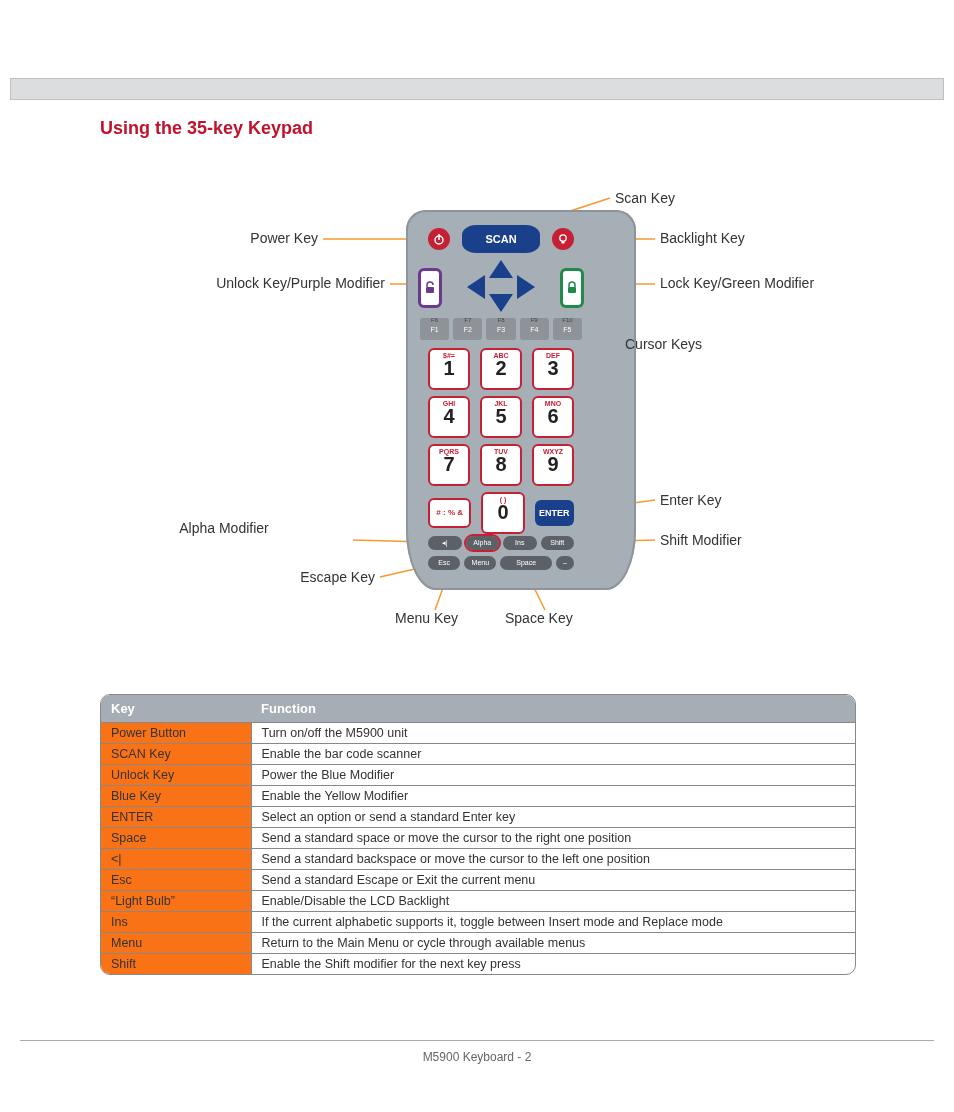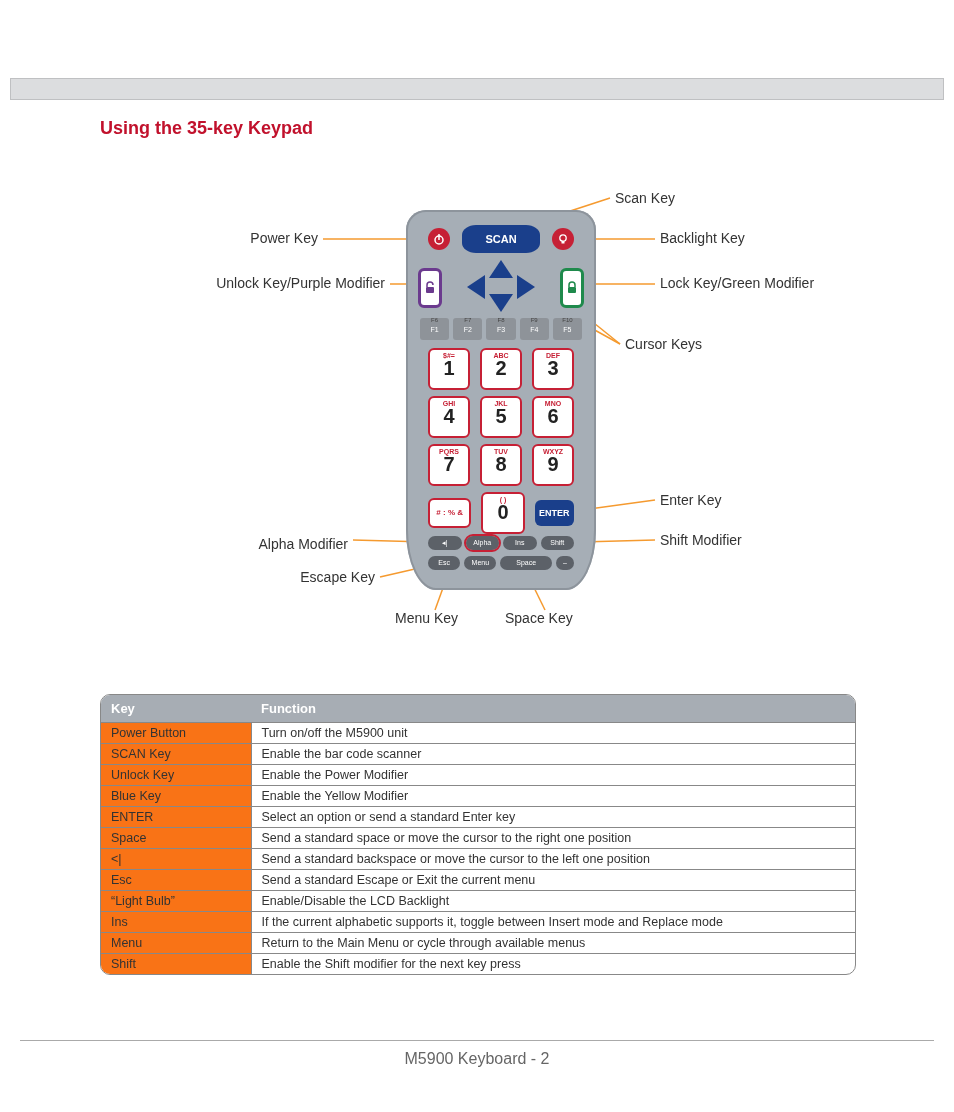--- a/index.html
+++ b/index.html
@@ -1,20 +1,20 @@
 <!DOCTYPE html>
 <html><head>
 <meta charset="utf-8">
 <style>
   html,body{margin:0;padding:0;background:#fff;font-family:Helvetica,Arial,sans-serif;color:#333;}
   .page{width:954px;height:1068px;position:relative;box-sizing:border-box;}
   .topbar{position:absolute;left:10px;right:10px;top:78px;height:20px;background:#dcdddf;border:1px solid #bfc0c2;}
   .heading{position:absolute;left:100px;top:118px;font-size:18px;font-weight:bold;color:#c1112c;}
   .figure{position:absolute;left:100px;top:160px;width:754px;height:480px;}
-  .keypad{position:absolute;left:306px;top:50px;width:190px;height:380px;background:#a6aeb6;border-radius:20px 20px 30px 30px/20px 20px 60px 60px;box-shadow:inset 0 0 0 2px #8d949c;}
+  .keypad{position:absolute;left:306px;top:50px;width:190px;height:380px;background:#a6aeb6;border-radius:20px 20px 30px 30px/20px 20px 60px 60px;box-shadow:inset 0 0 0 2px #8d949c;padding-left:40px;}
   .kp{position:absolute;box-sizing:border-box;}
   .scanbtn{left:56px;top:15px;width:78px;height:28px;background:#1a3f8b;border-radius:14px/10px;color:#fff;font-weight:bold;font-size:11px;text-align:center;line-height:28px;}
   .redcircle{width:22px;height:22px;background:#c62035;border-radius:50%;top:18px;}
   .rc1{left:22px;} .rc2{left:146px;}
   .redcircle svg{display:block;margin:3px auto;}
   .cursorwrap{left:33px;top:50px;width:124px;height:52px;}
   .tri{position:absolute;width:0;height:0;}
   .tri-up{left:50px;top:0;border-left:12px solid transparent;border-right:12px solid transparent;border-bottom:18px solid #1a3f8b;}
   .tri-dn{left:50px;top:34px;border-left:12px solid transparent;border-right:12px solid transparent;border-top:18px solid #1a3f8b;}
   .tri-lf{left:28px;top:15px;border-top:12px solid transparent;border-bottom:12px solid transparent;border-right:18px solid #1a3f8b;}
@@ -47,21 +47,21 @@
   .cl-left{text-align:right;}
   svg.lines{position:absolute;left:0;top:0;pointer-events:none;}
   
   .tblwrap{position:absolute;left:100px;top:694px;width:754px;border:1px solid #888;border-radius:10px;overflow:hidden;}
   table.kft{width:100%;border-collapse:collapse;font-size:13px;}
   table.kft th{background:#a7adb4;color:#fff;text-align:left;padding:6px 10px;font-weight:bold;border-bottom:1px solid #888;}
   table.kft th:first-child{width:130px;}
   table.kft td{padding:3px 10px;border-top:1px solid #888;vertical-align:middle;font-size:12.5px;}
   table.kft td.kcell{background:#f97316;border-right:1px solid #888;}
   .footrule{position:absolute;left:20px;right:20px;top:1040px;border-top:1px solid #aaa;}
-  .footer{position:absolute;left:0;right:0;top:1050px;text-align:center;font-size:16px;color:#666;}
+  .footer{position:absolute;left:0;right:0;top:1050px;text-align:center;font-size:12px;color:#666;}
 </style>
 </head>
 <body>
 
 <div class="page">
   <div class="topbar"></div>
   <div class="heading">Using the 35-key Keypad</div>
 
   <div class="figure">
 
@@ -161,21 +161,21 @@
       <div class="kp lastrow">
         <div class="lastkey">Esc</div>
         <div class="lastkey">Menu</div>
         <div class="lastkey" style="flex:1.6">Space</div>
         <div class="lastkey sq">–</div>
       </div>
     </div>
 
     <div class="callout cl-left" style="left:0;top:70px;width:218px;">Power Key</div>
     <div class="callout cl-left" style="left:0;top:115px;width:285px;">Unlock Key/Purple Modifier</div>
-    <div class="callout cl-left" style="left:0;top:376px;width:248px;">Alpha Modifier</div>
+    <div class="callout cl-left" style="left:0;top:360px;width:248px;text-align:center;">Alpha Modifier</div>
     <div class="callout cl-left" style="left:0;top:409px;width:275px;">Escape Key</div>
     <div class="callout" style="left:295px;top:450px;">Menu Key</div>
     <div class="callout" style="left:405px;top:450px;">Space Key</div>
     <div class="callout" style="left:515px;top:30px;">Scan Key</div>
     <div class="callout" style="left:560px;top:70px;">Backlight Key</div>
     <div class="callout" style="left:560px;top:115px;">Lock Key/Green Modifier</div>
     <div class="callout" style="left:525px;top:176px;">Cursor Keys</div>
     <div class="callout" style="left:560px;top:332px;">Enter Key</div>
     <div class="callout" style="left:560px;top:372px;">Shift Modifier</div>
   </div>
@@ -192,21 +192,21 @@
           <tr>
             <td class="kcell">Power Button</td>
             <td>Turn on/off the M5900 unit</td>
           </tr>
           <tr>
             <td class="kcell">SCAN Key</td>
             <td>Enable the bar code scanner</td>
           </tr>
           <tr>
             <td class="kcell">Unlock Key</td>
-            <td>Enable the Power Modifier</td>
+            <td>Power the Blue Modifier</td>
           </tr>
           <tr>
             <td class="kcell">Blue Key</td>
             <td>Enable the Yellow Modifier</td>
           </tr>
           <tr>
             <td class="kcell">ENTER</td>
             <td>Select an option or send a standard Enter key</td>
           </tr>
           <tr>

